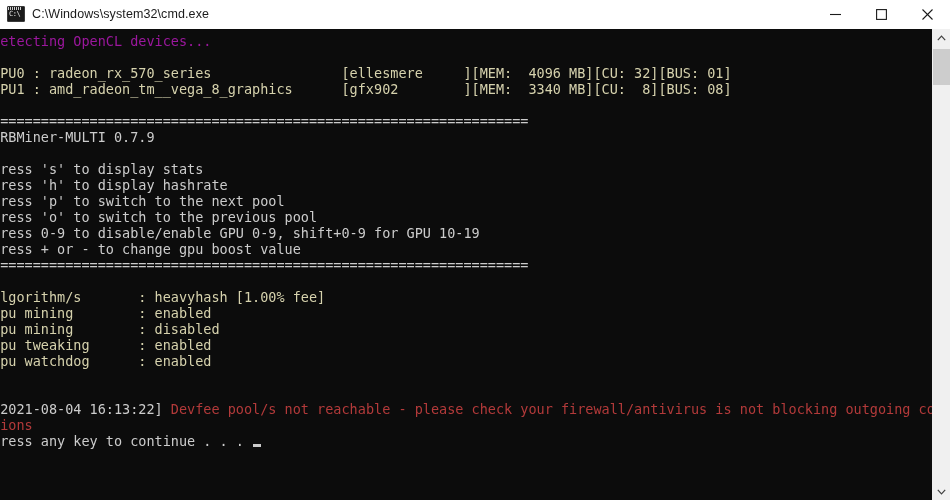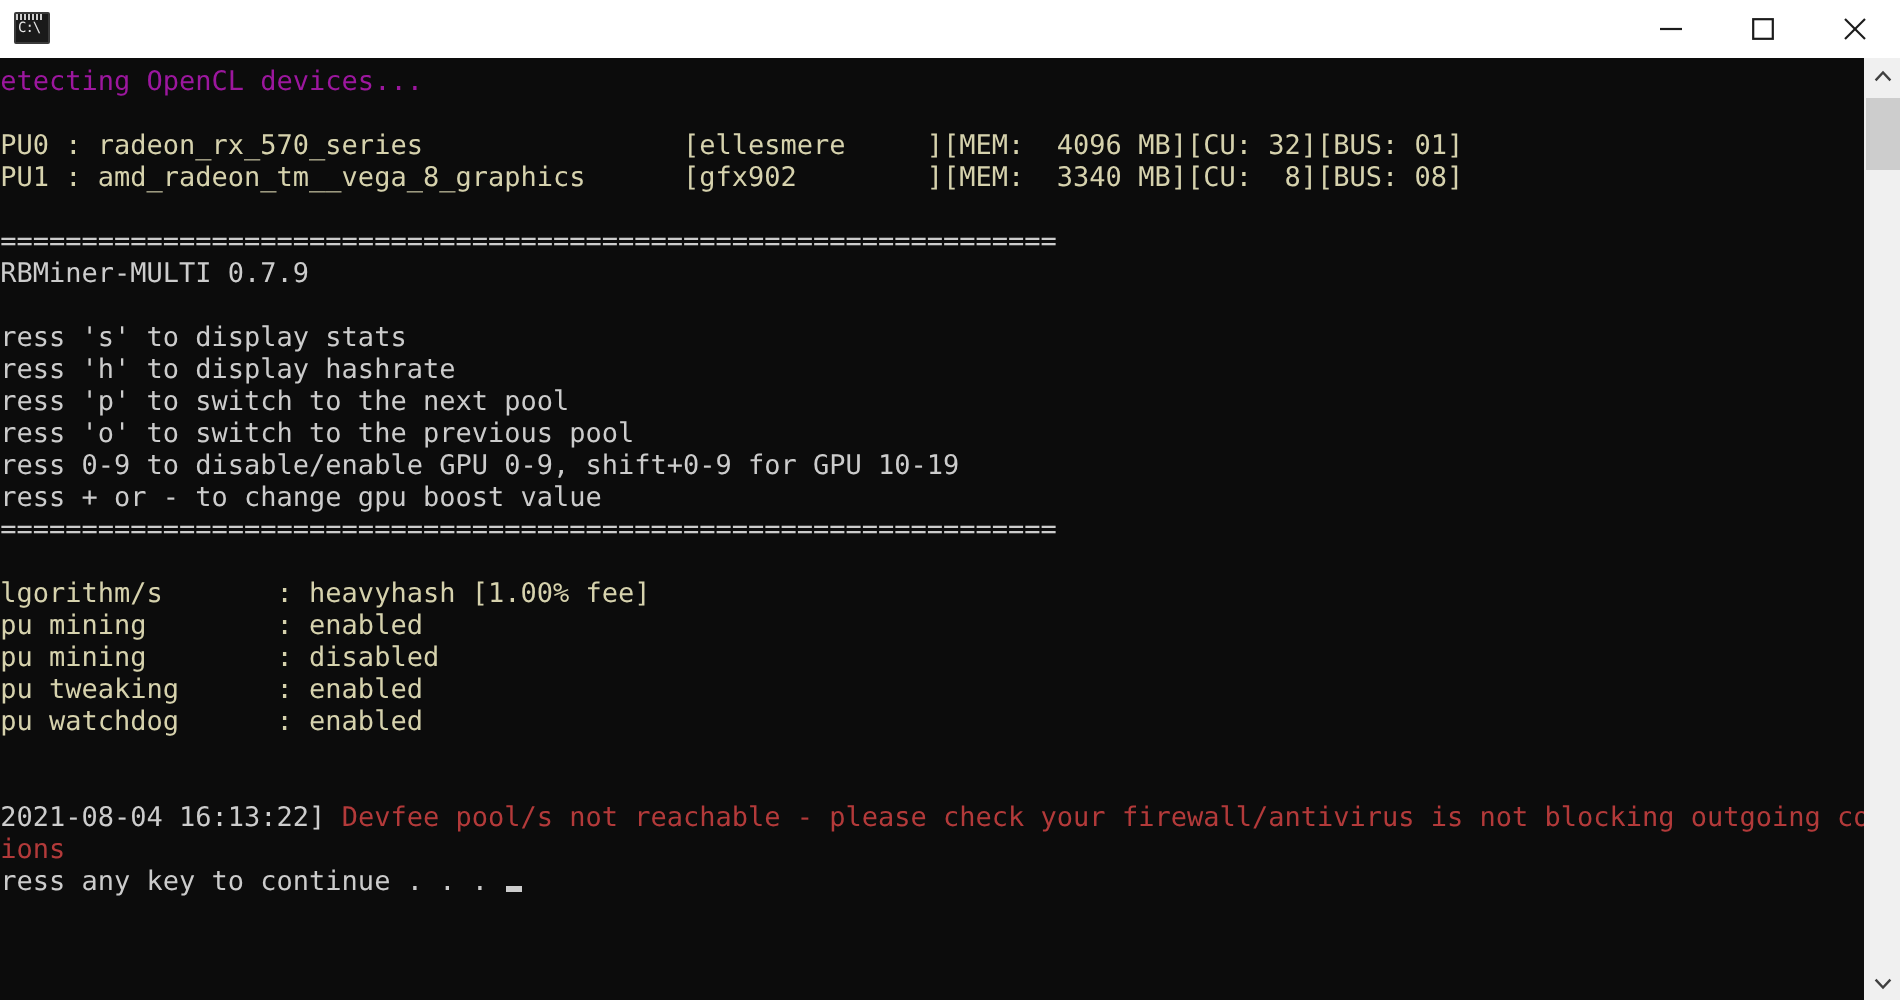--- a/index.html
+++ b/index.html
@@ -166,20 +166,21 @@
 <body>
 
 <div class="window">
 
   <div class="titlebar">
     <div class="title-left">
       <span class="cmd-icon">
         <span class="bar"></span>
         <span class="glyph">C:\</span>
       </span>
+      <span class="title-text">C:\Windows\system32\cmd.exe</span>
     </div>
     <div class="win-controls">
       <div class="win-btn">
         <svg width="11" height="11" viewBox="0 0 11 11">
           <line x1="0" y1="5.5" x2="11" y2="5.5" stroke="#1b1b1b" stroke-width="1.1"></line>
         </svg>
       </div>
       <div class="win-btn">
         <svg width="11" height="11" viewBox="0 0 11 11">
           <rect x="0.6" y="0.6" width="9.8" height="9.8" fill="none" stroke="#1b1b1b" stroke-width="1.1"></rect>

